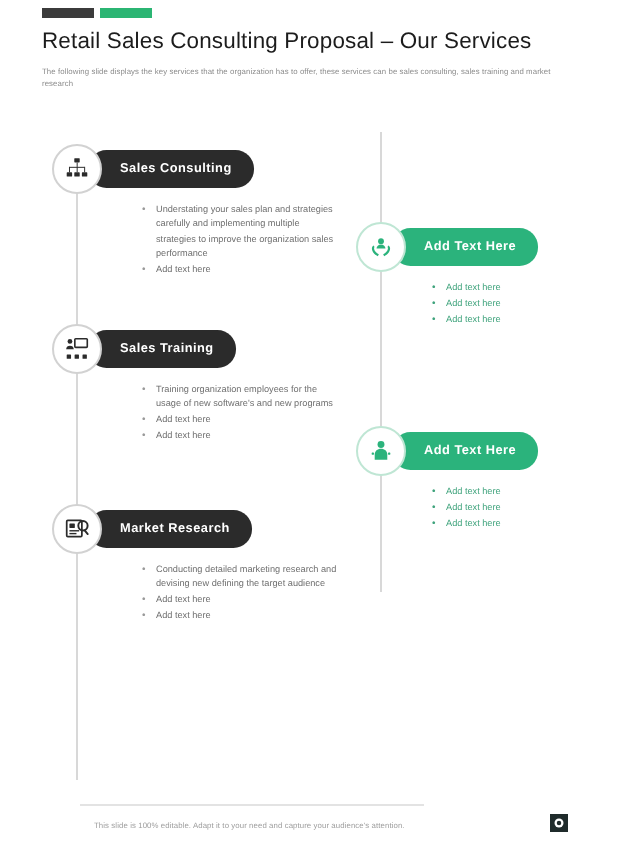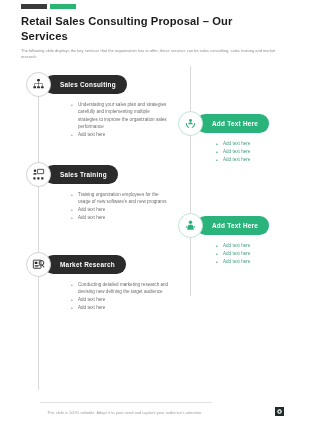--- a/index.html
+++ b/index.html
@@ -13,21 +13,21 @@
 
   
   .logo-bars { position:absolute; top:4px; left:21px; display:flex; gap:3px; }
   .logo-bar { width:26px; height:5px; }
   .logo-bar.dark { background:#3b3b3b; }
   .logo-bar.green { background:#2bb573; }
 
   
   .header { position:absolute; top:14px; left:21px; right:18px; }
   .title {
-    font-size:11.2px; font-weight:bold; color:#1c1c1c;
+    font-size:11.2px; font-weight:normal; color:#1c1c1c;
     line-height:1.32; letter-spacing:.1px;
   }
   .subtitle {
     margin-top:4px;
     font-size:3.9px; color:#8b8b8b; line-height:1.55;
     letter-spacing:.05px;
   }
 
   
   .stage { position:absolute; top:66px; left:0; width:296px; height:330px; }

